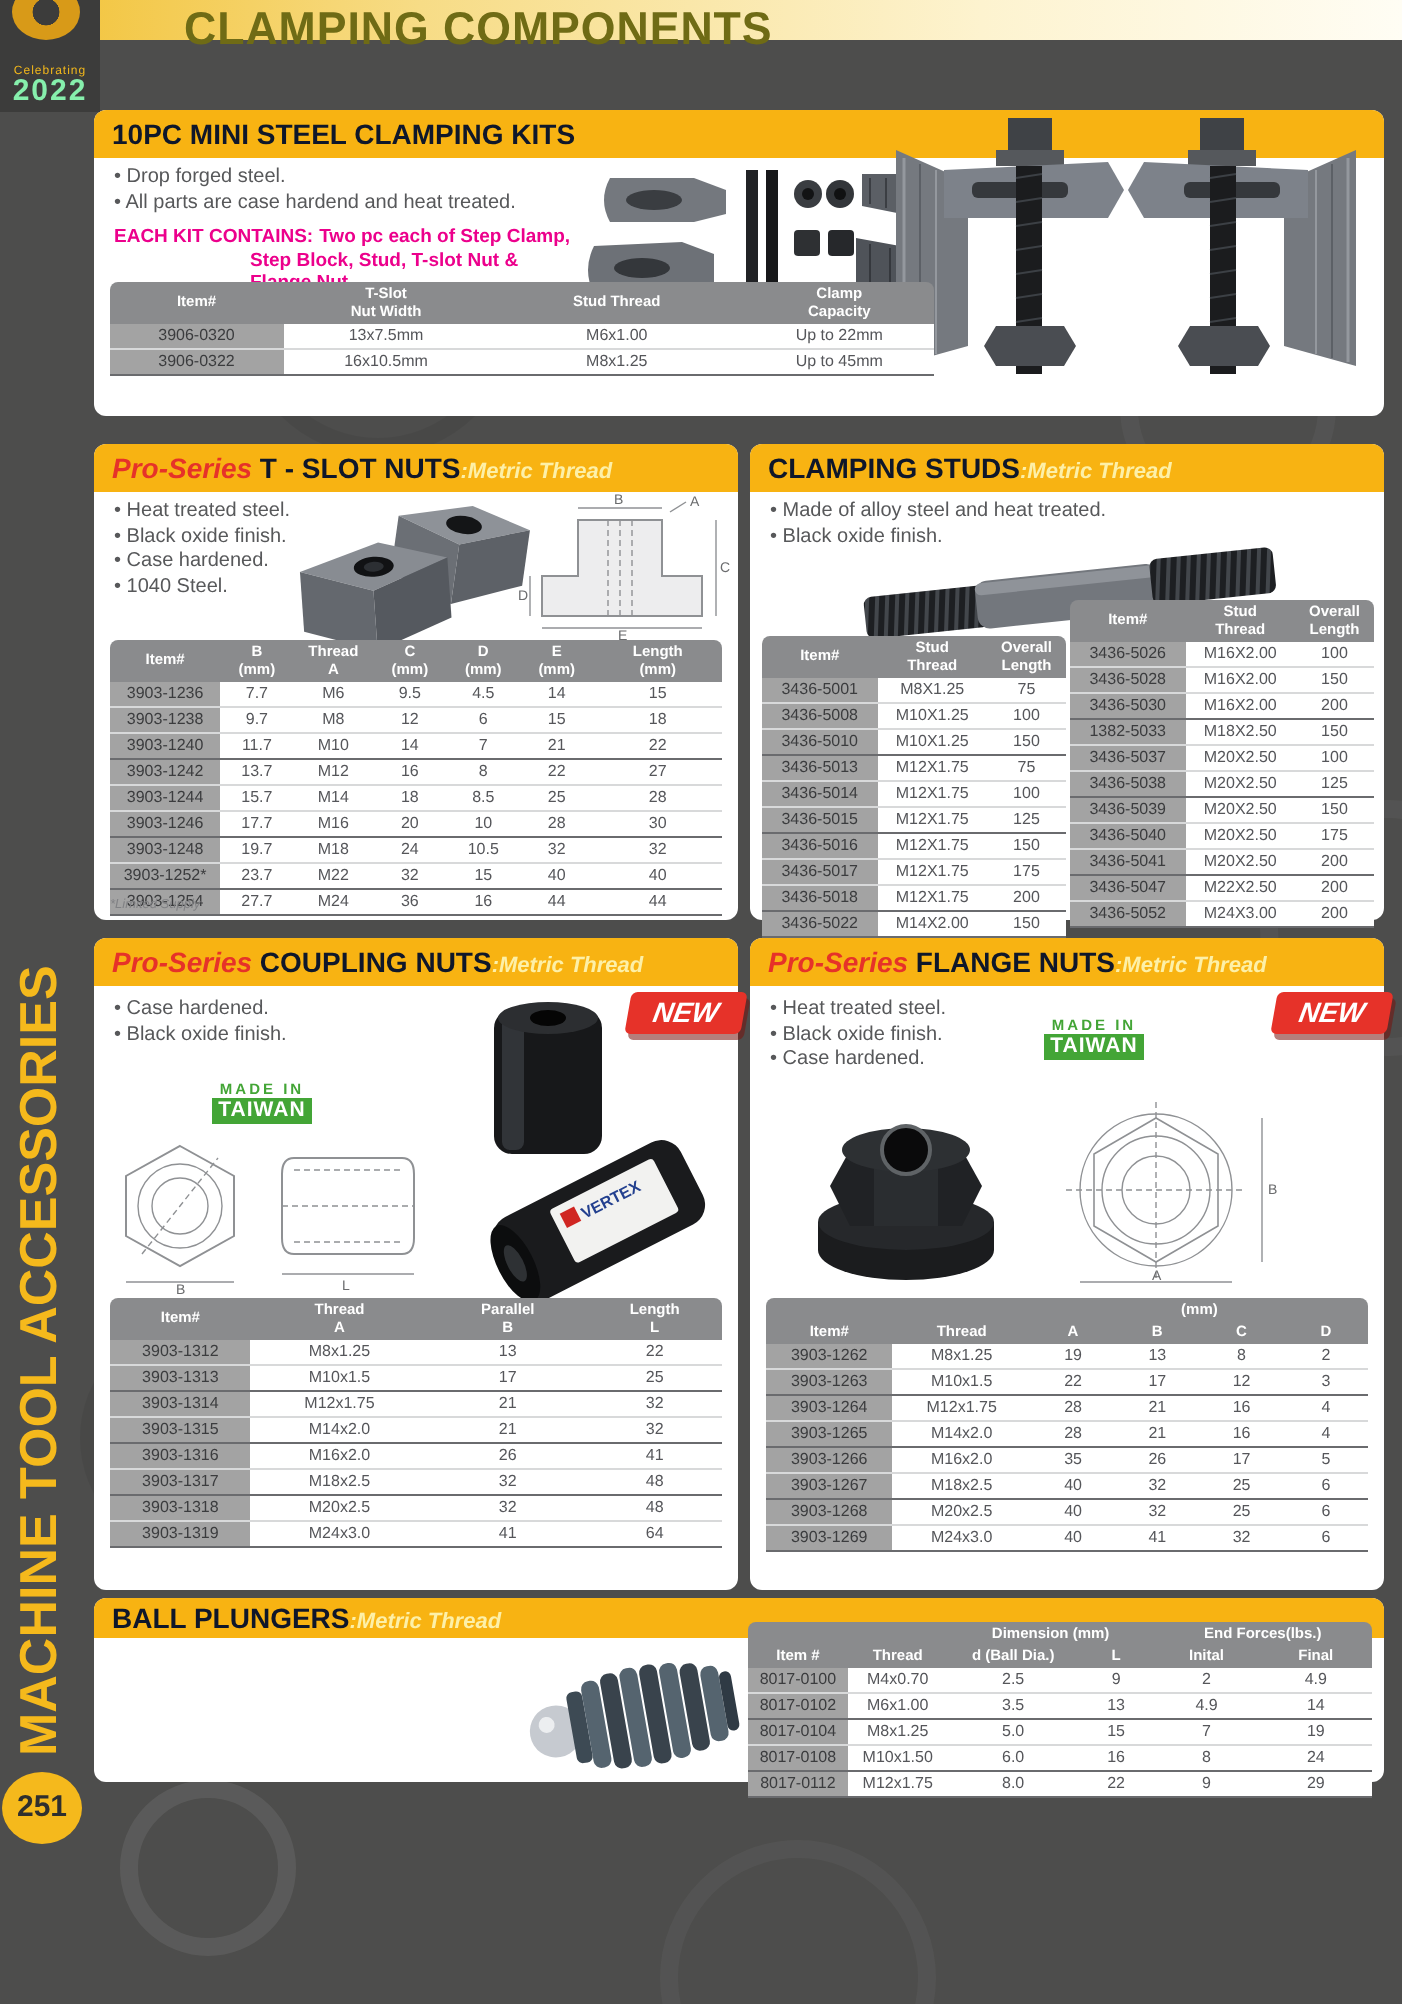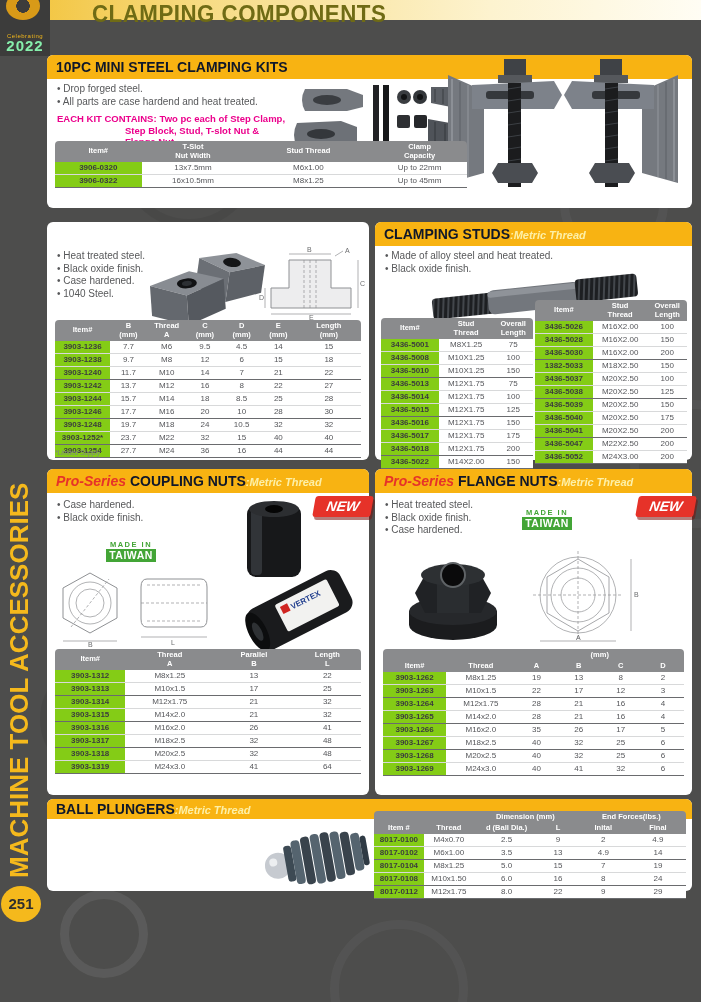--- a/index.html
+++ b/index.html
@@ -46,21 +46,21 @@
   .contains .lbl{margin-right:3px;}
   .contains .ind{padding-left:68px;}
 
   table{border-collapse:collapse;table-layout:fixed;position:absolute;}
   thead th{background:#8a8b8d;color:#fff;font-size:7.5px;font-weight:bold;white-space:pre-line;
            padding:2px 1px;line-height:8.5px;vertical-align:middle;text-align:center;margin-top:36px;}
   thead tr:first-child th:first-child{border-radius:4px 0 0 0;}
   thead tr:first-child th:last-child{border-radius:0 4px 0 0;}
   tbody td{font-size:8px;color:#55565a;text-align:center;padding:1px 1px;border-bottom:1px solid #d8d9da;
            line-height:10px;background:#fff;}
-  tbody td:first-child{background:#84cc16;color:#3b3c3e;font-weight:bold;}
+  tbody td:first-child{background:#a3a3a3;color:#3b3c3e;font-weight:normal;}
   tbody tr.group-end td{border-bottom:1.6px solid #6a6b6e;}
   tbody tr:last-child td{border-bottom:1.6px solid #6a6b6e;}
 
   .footnote{position:absolute;font-size:6.5px;color:#808184;font-style:italic;}
 
   .new-badge{position:absolute;width:58px;height:21px;background:#e63229;color:#fff;font-weight:bold;
              font-style:italic;font-size:14px;text-align:center;line-height:21px;border-radius:3px;
              transform:skewX(-10deg);box-shadow:2px 3px 0 rgba(120,20,15,.55);z-index:4;}
   .taiwan{position:absolute;text-align:center;width:64px;line-height:8px;}
   .taiwan .l1{font-size:7.5px;font-weight:bold;color:#43a536;letter-spacing:1.5px;}
@@ -208,20 +208,23 @@
             <td>3906-0322</td>
             <td>16x10.5mm</td>
             <td>M8x1.25</td>
             <td>Up to 45mm</td>
           </tr>
         </tbody>
     </table>
   </div>
 
   <div class="card" style="left:47px;top:222px;width:322px;height:238px;">
+    <div class="bar">
+      <span class="t-red">Pro-Series</span><span class="t-dark"> T - SLOT NUTS</span><span class="t-sub">:Metric Thread</span>
+    </div>
     <div class="bullets" style="left:10px;top:28px;">
       <div>Heat treated steel.</div>
       <div>Black oxide finish.</div>
       <div>Case hardened.</div>
       <div>1040 Steel.</div>
     </div>
 
     <svg style="left:102px;top:24px;" width="132" height="74" viewBox="0 0 132 74">
       <g transform="translate(52,0) rotate(8)">
         <polygon points="0,12 36,2 66,10 32,22" fill="#8e9298"></polygon>

